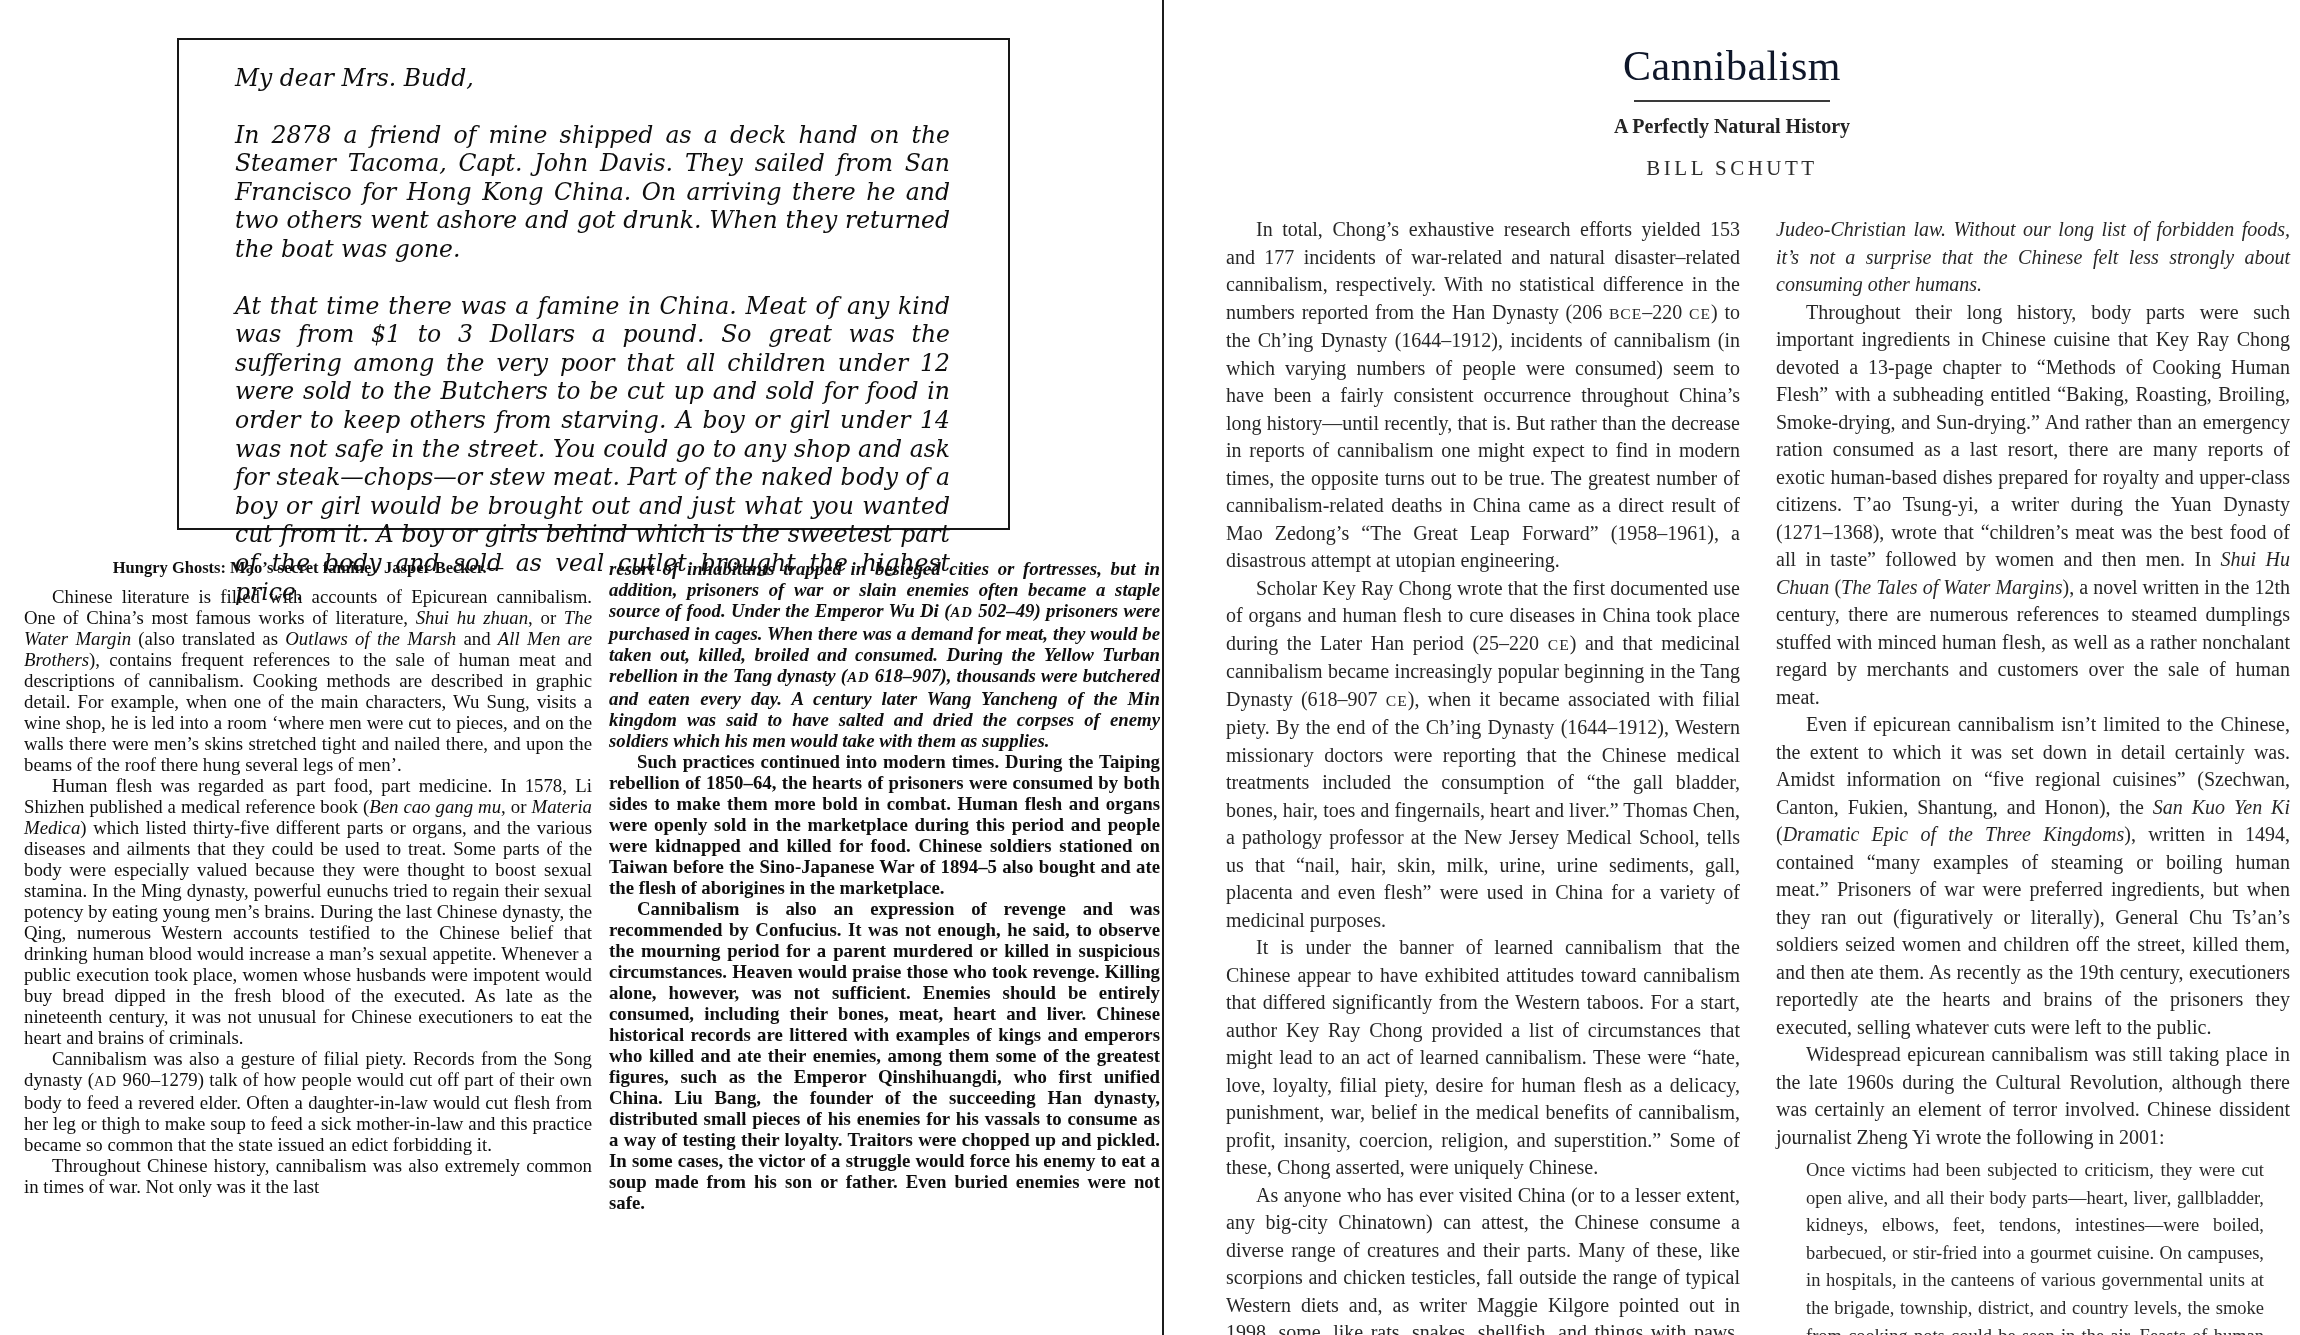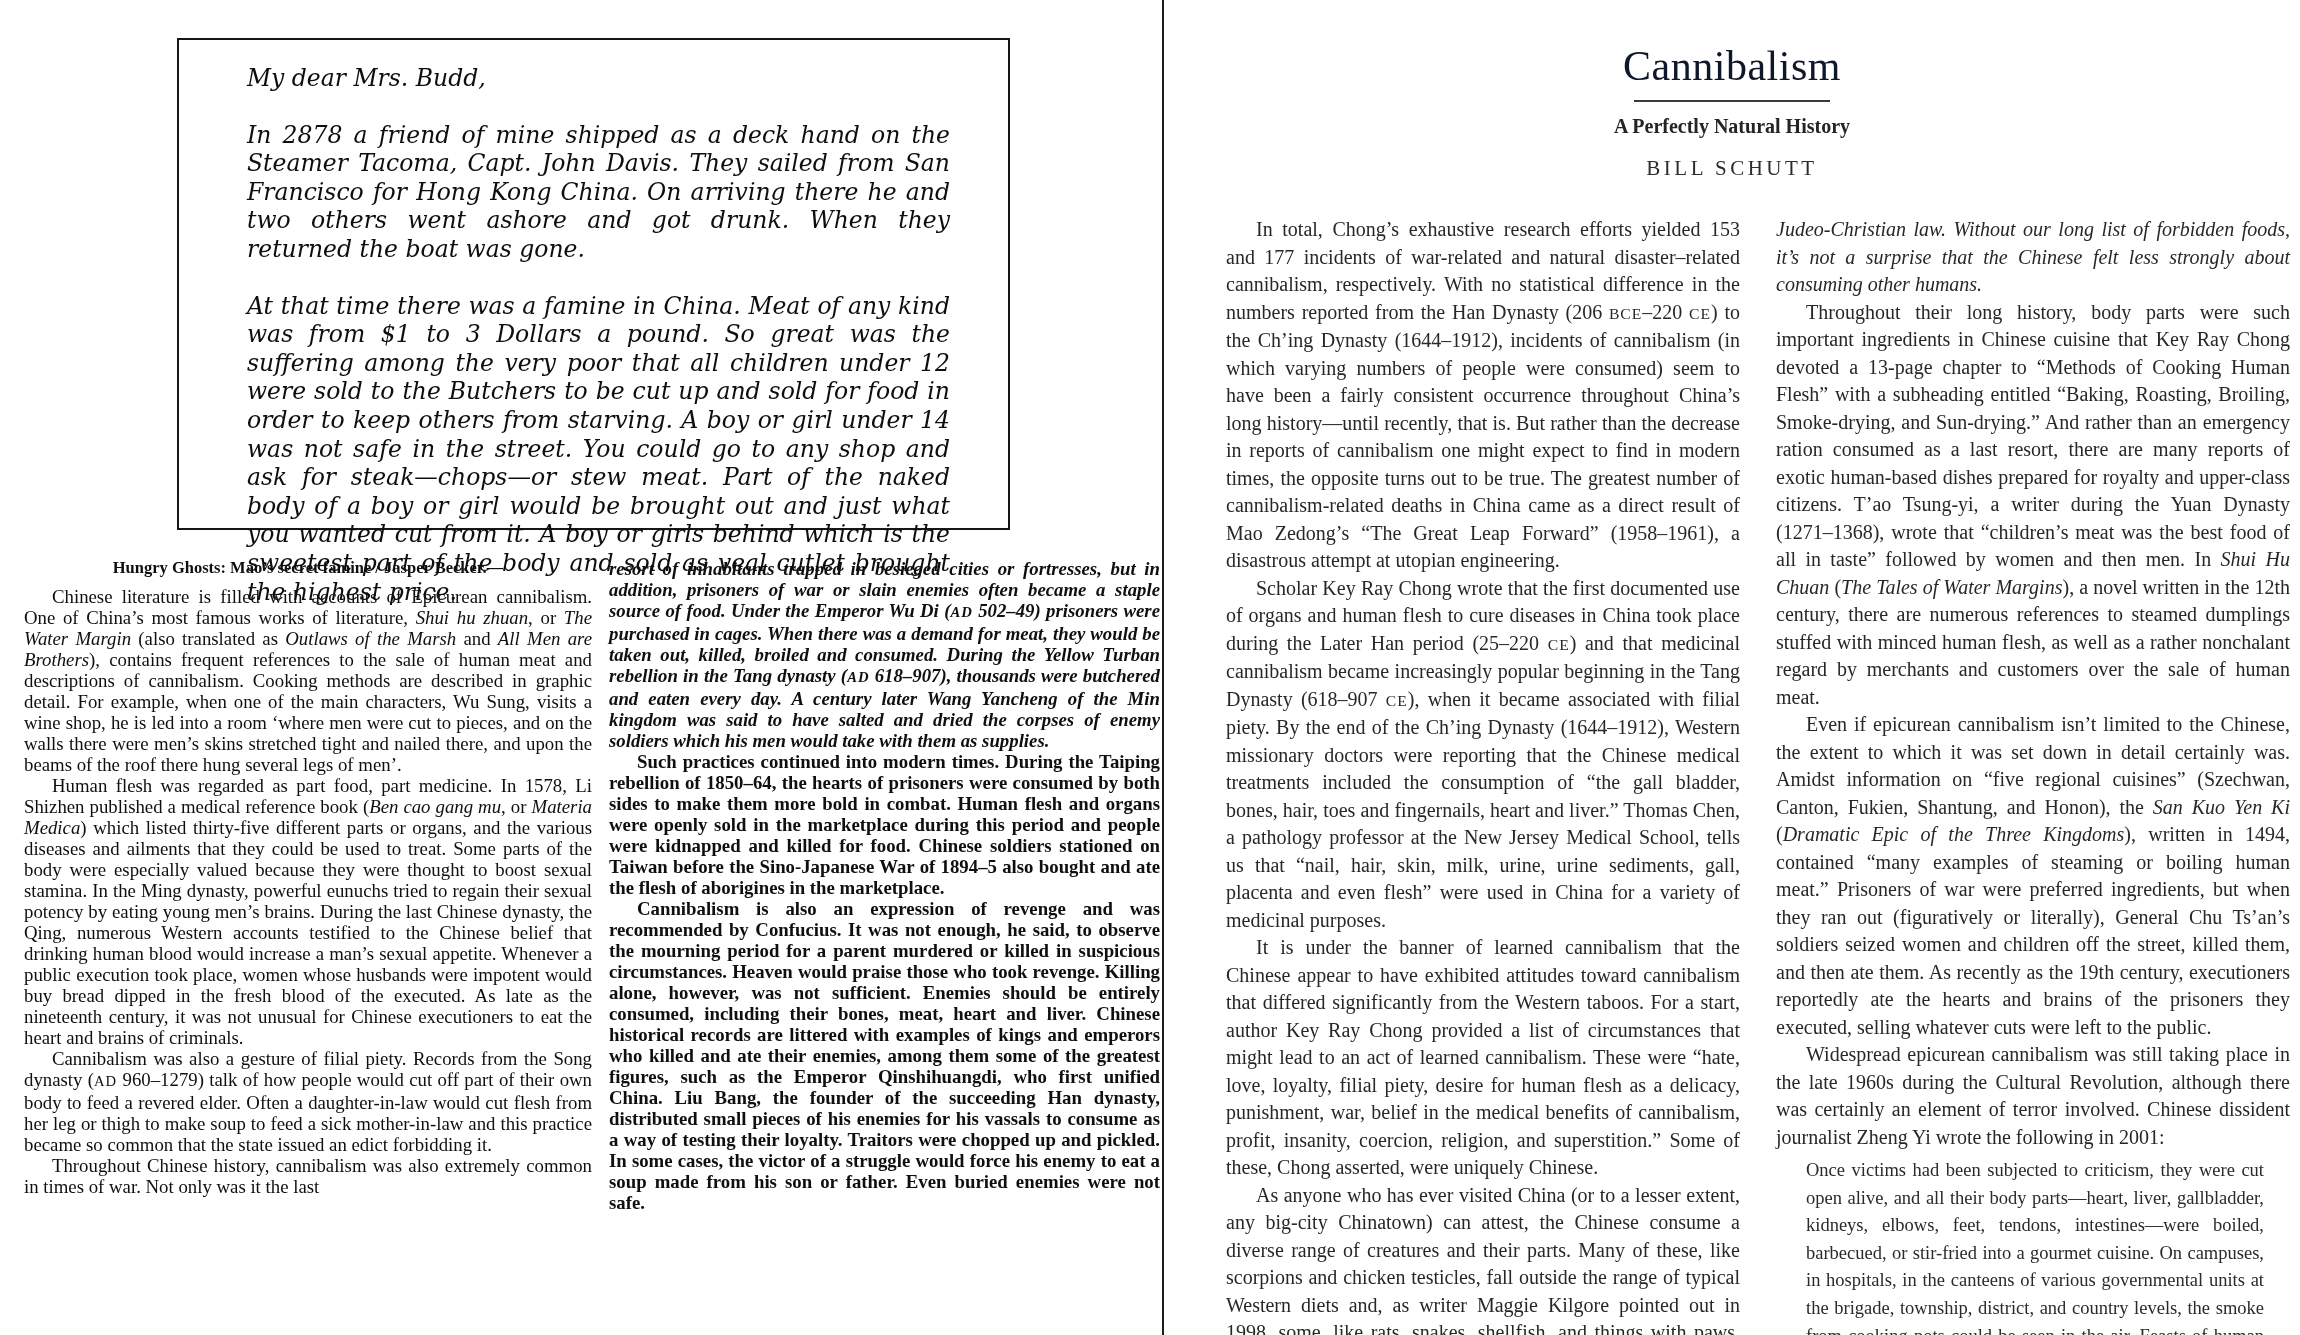--- a/index.html
+++ b/index.html
@@ -8,21 +8,21 @@
   
   .divider{position:absolute;left:1162px;top:0;width:2px;height:1335px;background:#1c1c1c;}
 
   
   .left-page{position:absolute;left:0;top:0;width:1162px;height:1335px;}
 
   .letter-box{position:absolute;left:177px;top:38px;width:833px;height:492px;
     border:2px solid #161616;box-sizing:border-box;padding:24px 58px 0 56px;}
   .letter{font-family:"DejaVu Serif",serif;font-style:italic;font-size:23.5px;
     line-height:28.6px;color:#0e0e0e;text-align:justify;}
-  .letter p{margin:0 0 28px 12px;}
+  .letter p{margin:0 0 28px 0;}
   .letter .salutation{text-align:left;}
 
   .left-columns{position:absolute;left:24px;top:556px;width:1136px;display:flex;gap:17px;}
   .left-body{font-family:"Liberation Serif",serif;font-size:18.8px;line-height:21px;
     color:#0f0f0f;text-align:justify;hyphens:auto;-webkit-hyphens:auto;}
   .lcol1{width:568px;}
   .lcol2{width:551px;font-weight:bold;padding-top:2px;}
   .left-body p{margin:0;text-indent:28px;}
   .cont > p:first-child{text-indent:0;font-style:italic;}
   .caption{font-family:"Liberation Serif",serif;font-weight:bold;font-size:16.5px;

